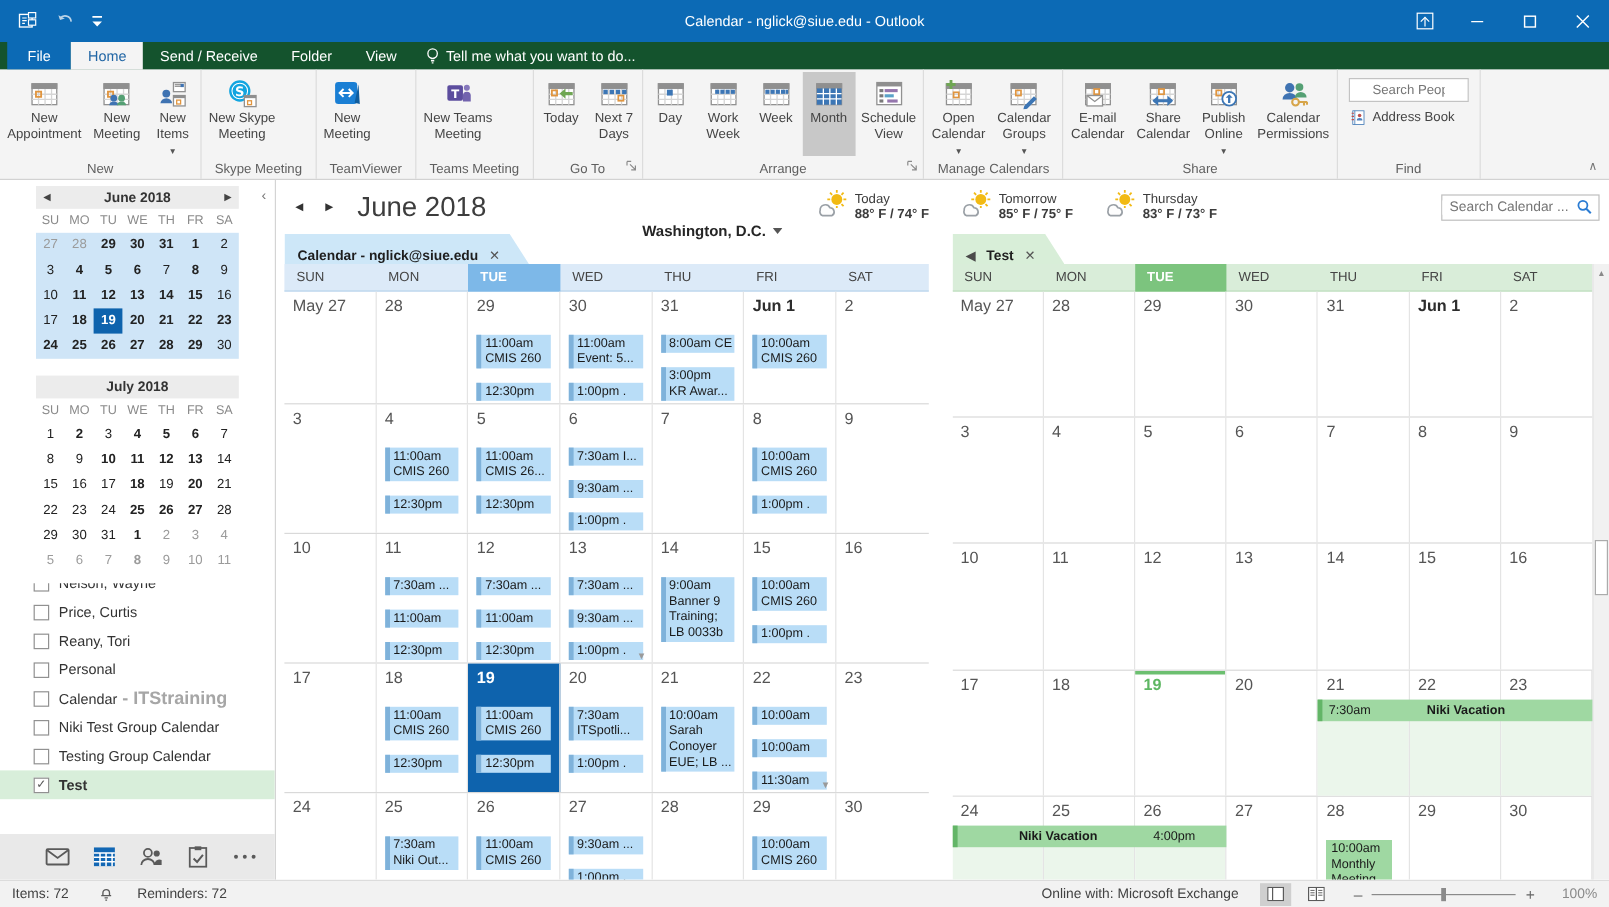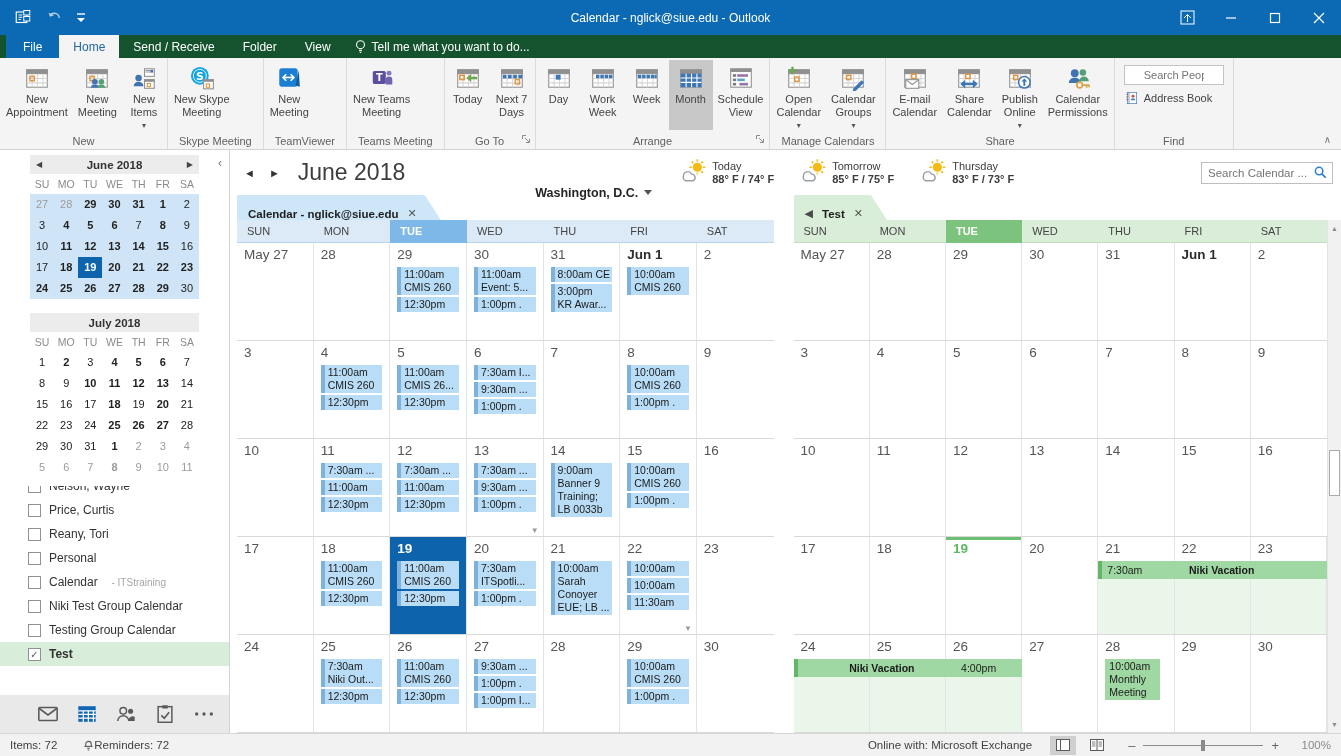--- a/index.html
+++ b/index.html
@@ -55,21 +55,21 @@
   .mc-grid.hl { background:#cfe5f7; }
   .mc-week div { font-size:11px; color:#222; text-align:center; line-height:21px; }
   .mc-week div.b { font-weight:bold; }
   .mc-week div.m { color:#9b9b9b; }
   .mc-week div.s { background:#0e63ad; color:#fff; font-weight:bold; }
   .callist { margin-top:8px; flex:1; overflow:hidden; }
   .clitem { height:24px; display:flex; align-items:center; padding-left:28px; font-size:12px; color:#333; gap:8px; white-space:nowrap; }
   .clitem.clip { margin-top:-12px; }
   .clitem.active { background:#d8eeda; font-weight:bold; }
   .cbox { width:13px; height:13px; border:1px solid #919191; background:#fff; flex:none; display:flex; align-items:center; justify-content:center; font-size:10px; color:#5a5a5a; }
-  .clsuffix { color:#a6a6a6; font-size:10px; font-weight:normal;margin-left:11px; }
+  .clsuffix { color:#a6a6a6; font-size:15px; font-weight:bold; }
 
   
   .navbar { height:38px; background:#e9e9e9; display:flex; align-items:center; gap:15px; padding-left:36px; }
   .navic { width:24px; height:24px; display:flex; align-items:center; justify-content:center; }
 
   
   .main { flex:1; display:flex; flex-direction:column; background:#fff; overflow:hidden; }
   .mheader { height:45px; display:flex; align-items:center; padding-left:14px; }
   .mnav { display:flex; gap:14px; margin-right:18px; color:#333; font-size:11px; }
   .mtitle { font-size:23px; color:#3d3d3d; margin-right:130px; white-space:nowrap; }
@@ -100,37 +100,37 @@
   .week { flex:1; display:grid; grid-template-columns:repeat(7,1fr); position:relative; border-bottom:1px solid #d9d9d9; }
   .cell { border-right:1px solid #e4e4e4; position:relative; overflow:hidden; padding-top:1px; }
   .cell:last-child { border-right:none; }
   .dnum { font-size:13.5px; color:#555; padding:3px 0 2px 7px; height:23px; white-space:nowrap; }
   .dnum.bold { font-weight:bold; color:#2d2d2d; }
   .cell.sel { background:#0e63ad; }
   .cell.sel .dnum { color:#fff; font-weight:bold; }
   .cell.today { box-shadow:inset 0 3px 0 #6cbf70; }
   .cell.today .dnum { color:#5eb763; font-weight:bold; }
   .cell.tint { background:linear-gradient(to bottom, #fff 0px, #fff 42px, #ebf6eb 42px); }
-  .event { margin:0 7px 2px 7px; background:#b9ddf7; border-left:4px solid #7fb2da; font-size:10.5px; line-height:13px; padding:1px 2px 1px 3px; color:#1a1a1a; white-space:nowrap; overflow:hidden; }
+  .event { margin:12px 7px 2px 7px; background:#b9ddf7; border-left:4px solid #7fb2da; font-size:10.5px; line-height:13px; padding:1px 2px 1px 3px; color:#1a1a1a; white-space:nowrap; overflow:hidden; }
   .event.green { background:#9fd8a2; border-left:none; padding-left:4px; margin-right:14px; }
   .more-ind { position:absolute; right:4px; bottom:1px; color:#9a9a9a; font-size:8px; }
   .banner { position:absolute; top:24px; height:18px; background:#9fd8a2; border-left:4px solid #63b567; display:flex; align-items:center; font-size:10.5px; color:#1a1a1a; z-index:2; }
   .banner .bl { padding-left:5px; white-space:nowrap; }
   .banner .bc { flex:1; text-align:center; font-weight:bold; white-space:nowrap; }
   .banner .br { padding-right:26px; white-space:nowrap; }
 
   .vscroll { width:14px; margin-top:25px; background:#f1f1f1; border-left:1px solid #e3e3e3; position:relative; flex:none; }
   .vs-arrow { position:absolute; left:0; width:100%; height:15px; display:flex; align-items:center; justify-content:center; font-size:7px; color:#8a8a8a; }
   .vs-arrow.up { top:1px; } .vs-arrow.down { bottom:1px; }
   .vs-thumb { position:absolute; left:1px; width:11px; top:230px; height:46px; background:#fff; border:1px solid #ababab; }
 
   
   .statusbar { height:23px; background:#f2f2f2; border-top:1px solid #d6d6d6; display:flex; align-items:center; font-size:11.5px; color:#424242; padding:0 10px; }
   .sb-left { display:flex; align-items:center; gap:26px; }
-  .sb-rem { display:flex; align-items:center; gap:0; }
+  .sb-rem { display:flex; align-items:center; gap:20px; }
   .sb-right { margin-left:auto; display:flex; align-items:center; gap:18px; }
   .sb-views { display:flex; align-items:center; gap:8px; }
   .sb-view { width:26px; height:19px; display:flex; align-items:center; justify-content:center; }
   .sb-view.sel { background:#cfcfcf; }
   .zoomctl { display:flex; align-items:center; gap:8px; color:#666; }
   .ztrack { width:120px; height:1px; background:#8a8a8a; position:relative; }
   .ztick { position:absolute; left:50%; top:-3px; width:1px; height:7px; background:#8a8a8a; }
   .zthumb { position:absolute; left:50%; top:-5px; width:4px; height:11px; background:#8a8a8a; margin-left:-2px; }
   .zsign { font-size:13px; color:#666; }
   .zpct { color:#8a8a8a; font-size:11.5px; width:34px; text-align:right; }

